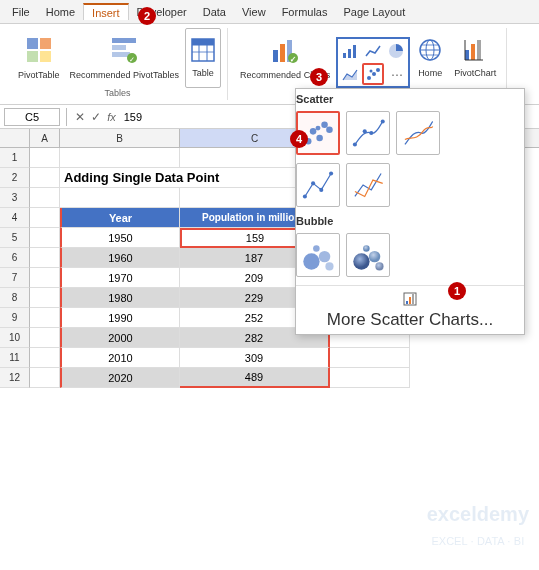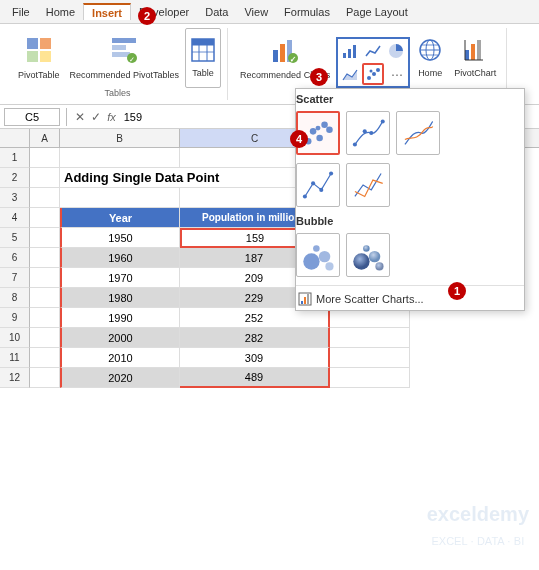--- a/index.html
+++ b/index.html
@@ -41,40 +41,40 @@
     .cell.blue-header { background: #4472c4; color: #fff; font-weight: bold; justify-content: center; }
     .cell.gray-cell { background: #d9d9d9; }
     .cell.merged-title { background: #fff; font-weight: bold; font-size: 13px; }
 
     
     .scatter-dropdown { position: absolute; top: 88px; left: 295px; width: 230px; background: #fff; border: 1px solid #bbb; box-shadow: 2px 2px 8px rgba(0,0,0,0.2); z-index: 100; }
     .dropdown-section-title { font-size: 11px; font-weight: 600; color: #333; margin-bottom: 6px; margin-top: 4px; }
     .chart-icons-row { display: flex; gap: 6px; margin-bottom: 8px; }
     .chart-icon-btn { width: 44px; height: 44px; border: 1px solid #bbb; border-radius: 2px; display: flex; align-items: center; justify-content: center; cursor: pointer; background: #fff; }
     .chart-icon-btn.active-border { border: 2px solid #e74c3c; background: #fff8f8; }
-    .more-link { display: flex; align-items: center; gap: 4px; cursor: pointer; color: #333; font-size: 11px; padding: 4px 2px; border-top: 1px solid #e0e0e0; margin-top: 4px; padding-top: 6px; }
+    .more-link { display: flex; align-items: center; gap: 4px; cursor: pointer; color: #333; font-size: 17px; padding: 4px 2px; border-top: 1px solid #e0e0e0; margin-top: 4px; padding-top: 6px; flex-direction: column; }
 
     
     .badge { position: absolute; width: 18px; height: 18px; border-radius: 50%; display: flex; align-items: center; justify-content: center; font-size: 11px; font-weight: bold; color: #fff; z-index: 200; }
     .badge-red { background: #c00000; }
 
     
     .watermark { position: absolute; bottom: 20px; right: 10px; opacity: 0.12; font-size: 20px; font-weight: bold; color: #2d6bb0; z-index: 50; text-align: center; line-height: 1.2; }
 
     
     .scatter-svg { width: 36px; height: 36px; }
   </style>
 </head>
 <body>
 
 <div class="ribbon">
   <div class="ribbon-tabs">
     <span class="ribbon-tab">File</span>
     <span class="ribbon-tab">Home</span>
-    <span class="ribbon-tab active" style="color:#c55a11; font-weight:700; border-top: 2px solid #c55a11; padding-bottom: 1px;">Insert</span>
+    <span class="ribbon-tab active" style="color:#c55a11; font-weight:400; border-top: 2px solid #c55a11; padding-bottom: 1px;">Insert</span>
     <span class="ribbon-tab">Developer</span>
     <span class="ribbon-tab">Data</span>
     <span class="ribbon-tab">View</span>
     <span class="ribbon-tab">Formulas</span>
     <span class="ribbon-tab">Page Layout</span>
   </div>
 
   <div class="ribbon-content">
 
     <div class="ribbon-group">

